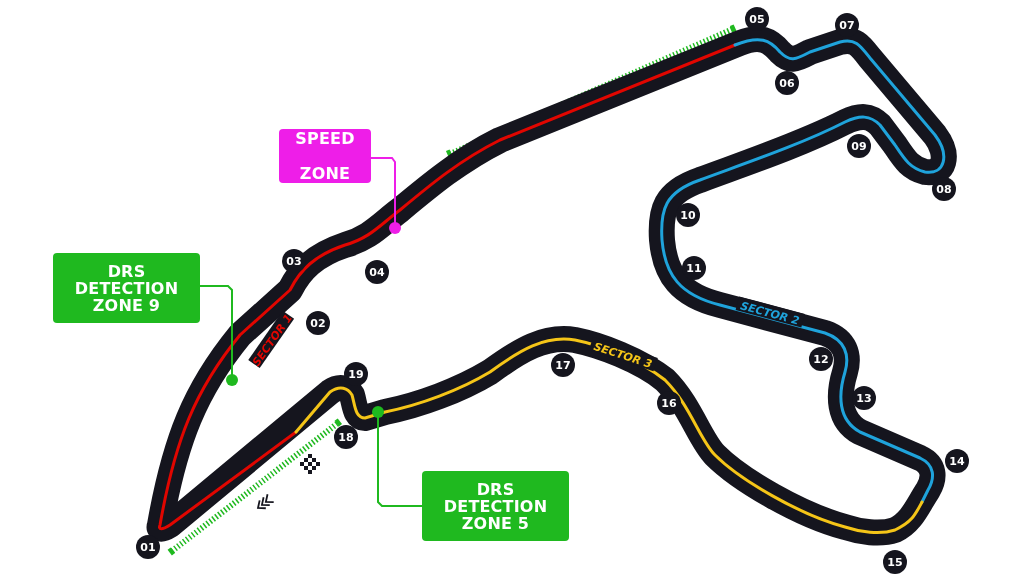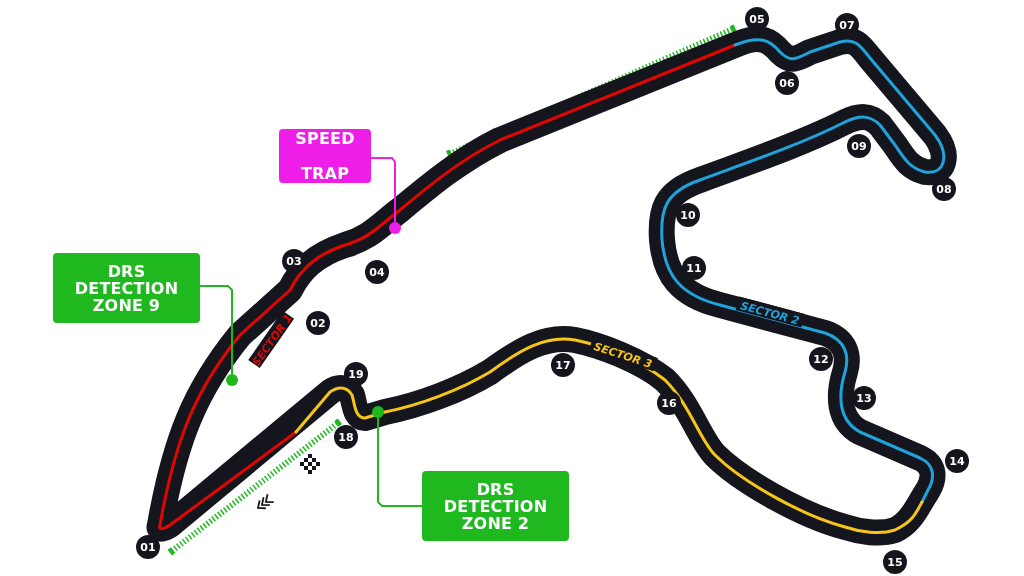--- a/index.html
+++ b/index.html
@@ -222,26 +222,26 @@
       </g>
     <g class="corner">
         <circle cx="356" cy="374" r="12" fill="#15151e"></circle>
         <text x="356" y="378" text-anchor="middle">19</text>
       </g>
   </g>
 </svg>
 
 <div class="callout" style="left:279px; top:129px; width:92px; height:54px; background:#ee1ee8;gap:18px;">
   <span>SPEED</span>
-  <span>TRAP</span>
+  <span>ZONE</span>
 </div>
 
 <div class="callout" style="left:53px; top:253px; width:147px; height:70px; background:#1fb91f;">
   <span>DRS</span>
   <span>DETECTION</span>
   <span>ZONE 9</span>
 </div>
 
 <div class="callout" style="left:422px; top:471px; width:147px; height:70px; background:#1fb91f;">
   <span>DRS</span>
   <span>DETECTION</span>
-  <span>ZONE 2</span>
+  <span>ZONE 5</span>
 </div>
 
 </body></html>

